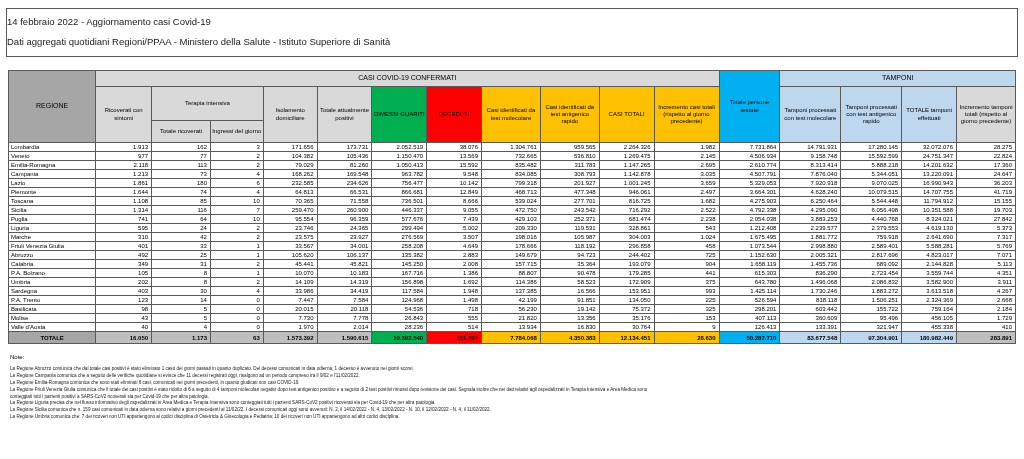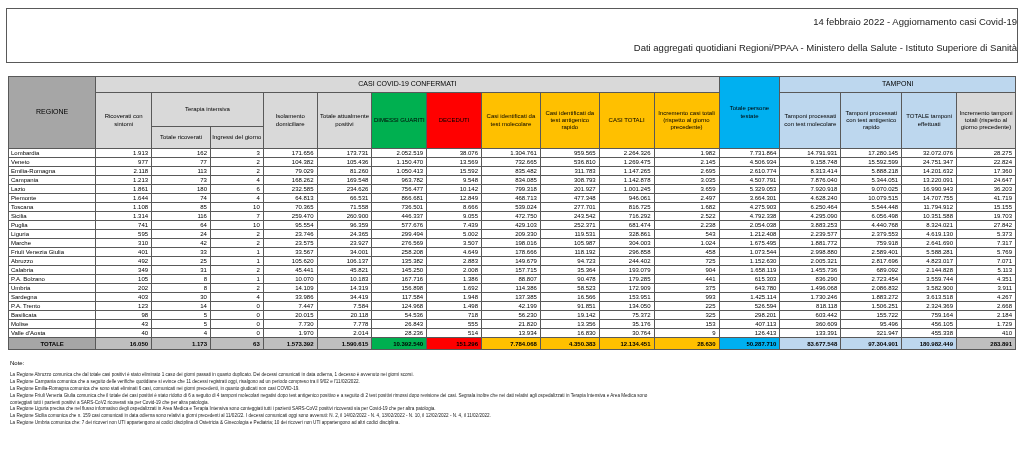--- a/index.html
+++ b/index.html
@@ -1,21 +1,21 @@
 <!DOCTYPE html>
 <html><head>
 <meta charset="utf-8">
 <style>
   * { box-sizing: border-box; margin: 0; padding: 0; }
   html,body { width: 1024px; height: 459px; background: #ffffff;
     font-family: "Liberation Sans", sans-serif; color: #000; overflow: hidden; }
   .title-box { margin: 8px 6px 0 6px; border: 1px solid #595959; background: #fff;
-    text-align: right; padding: 7px 0 9px 0; }
+    text-align: left; padding: 7px 0 9px 0; }
   .title-line { font-size: 9.5px; color: #1a1a1a; }
-  .title-line + .title-line { margin-top: 15px; }
+  .title-line + .title-line { margin-top: 9px; }
   table.covid { border-collapse: collapse; table-layout: fixed; width: 1008px;
     margin: 13px 8px 0 8px; font-size: 6px; }
   table.covid th, table.covid td { border: 1px solid #595959; overflow: hidden;
     white-space: nowrap; }
   table.covid th { font-weight: normal; text-align: center; vertical-align: middle;
     padding: 1px; line-height: 1.2; white-space: normal; }
   th.banner { font-weight: bold; font-size: 7px; height: 16px; }
   tr.hdr-mid th { height: 34px; }
   tr.hdr-sub th { height: 22px; }
   td.num { text-align: right; padding-right: 3px; height: 9px; }

